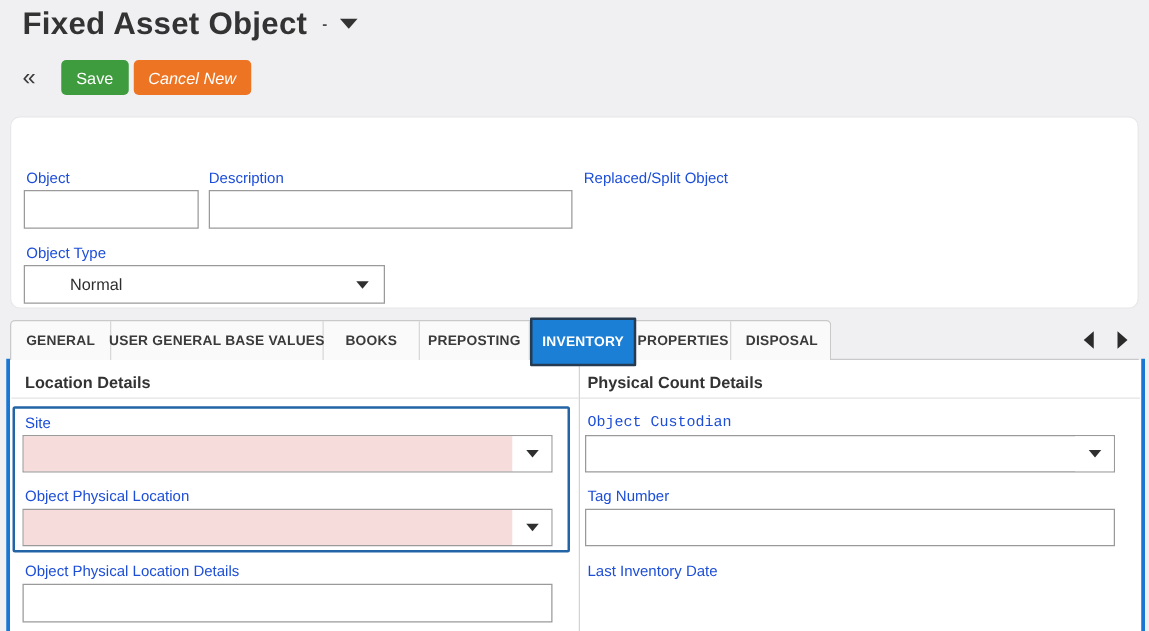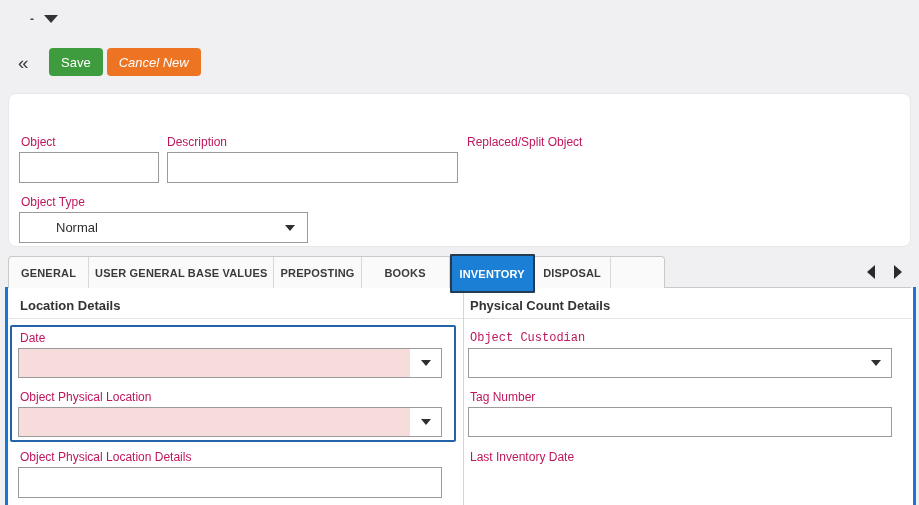--- a/index.html
+++ b/index.html
@@ -44,21 +44,21 @@
     padding: 12px 12px; display: flex; align-items: center; cursor: pointer;
   }
   .btn-save { background: var(--save-green); margin-right: 4px; }
   .btn-cancel { background: var(--cancel-orange); font-style: italic; }
 
   
   .form-card {
     position: absolute; left: 8px; top: 93px; width: 903px; height: 154px;
     background: #fff; border: 1px solid #E8E8EA; border-radius: 8px;
   }
-  .fld-label { position: absolute; font-size: 12px; color: #be185d; white-space: nowrap; }
+  .fld-label { position: absolute; font-size: 12px; color: #1d4ed8; white-space: nowrap; }
   .text-input {
     position: absolute; border: 1px solid #9A9A9A; background: #fff;
     font-family: "Liberation Sans", sans-serif; font-size: 13px; color: #333; padding: 0 8px;
   }
   .lbl-object { left: 20px; top: 134px; }
   .inp-object { left: 18px; top: 151px; width: 140px; height: 31px; }
   .select-box {
     position: absolute; left: 18px; top: 211px; width: 289px; height: 31px;
     border: 1px solid #9A9A9A; background: #fff; display: flex; align-items: center;
     padding: 0 10px; font-size: 13px; color: #2e2e2e; cursor: pointer;
@@ -154,20 +154,21 @@
   .lbl-custodian { left: 470px; top: 331px; font-family: Liberation Mono, monospace; }
   .cmb-custodian { left: 468px; top: 348px; width: 424px; }
   .lbl-tag { left: 470px; top: 390px; }
   .inp-tag { left: 468px; top: 407px; width: 424px; height: 30px; }
   .lbl-lastinv { left: 470px; top: 450px; }
 </style>
 </head>
 <body>
 
 <div class="page-title-row">
+  <span class="page-title">Fixed Asset Object</span>
   <span class="record-id">-</span>
   <span class="title-caret-btn">
     <span class="caret-down-lg"></span>
   </span>
 </div>
 
 <div class="toolbar">
   <span class="collapse-btn">
     <span>«</span>
   </span>
@@ -190,27 +191,30 @@
 
 <div class="strip-bottom-line"></div>
 <div class="tabstrip">
   <div class="tab">
       <span>GENERAL</span>
     </div>
   <div class="tab">
       <span>USER GENERAL BASE VALUES</span>
     </div>
   <div class="tab">
+      <span>BOOKS</span>
+    </div>
+  <div class="tab">
       <span>PREPOSTING</span>
-    </div>
-  <div class="tab">
-      <span>BOOKS</span>
     </div>
   <div class="tab active">
       <span>INVENTORY</span>
+    </div>
+  <div class="tab">
+      <span>PROPERTIES</span>
     </div>
   <div class="tab">
       <span>DISPOSAL</span>
     </div>
 </div>
 <div class="tab-scroll tab-scroll-left">
   <span class="tri-left"></span>
 </div>
 <div class="tab-scroll tab-scroll-right">
   <span class="tri-right"></span>
@@ -221,21 +225,21 @@
 <div class="edge-bar edge-bar-right"></div>
 <div class="panel-divider"></div>
 
 <span class="panel-title pt-location">Location Details</span>
 <span class="panel-title pt-physical">Physical Count Details</span>
 <div class="heading-rule rule-left"></div>
 <div class="heading-rule rule-right"></div>
 
 <div class="focus-group"></div>
 
-<span class="fld-label lbl-site" style="position:absolute;">Date</span>
+<span class="fld-label lbl-site" style="position:absolute;">Site</span>
 <div class="combo required cmb-site">
   <input class="combo-input" value="" style="">
   <span class="combo-btn">
     <span class="caret-down"></span>
   </span>
 </div>
 
 <span class="fld-label lbl-physloc" style="position:absolute;">Object Physical Location</span>
 <div class="combo required cmb-physloc">
   <input class="combo-input" value="" style="">

